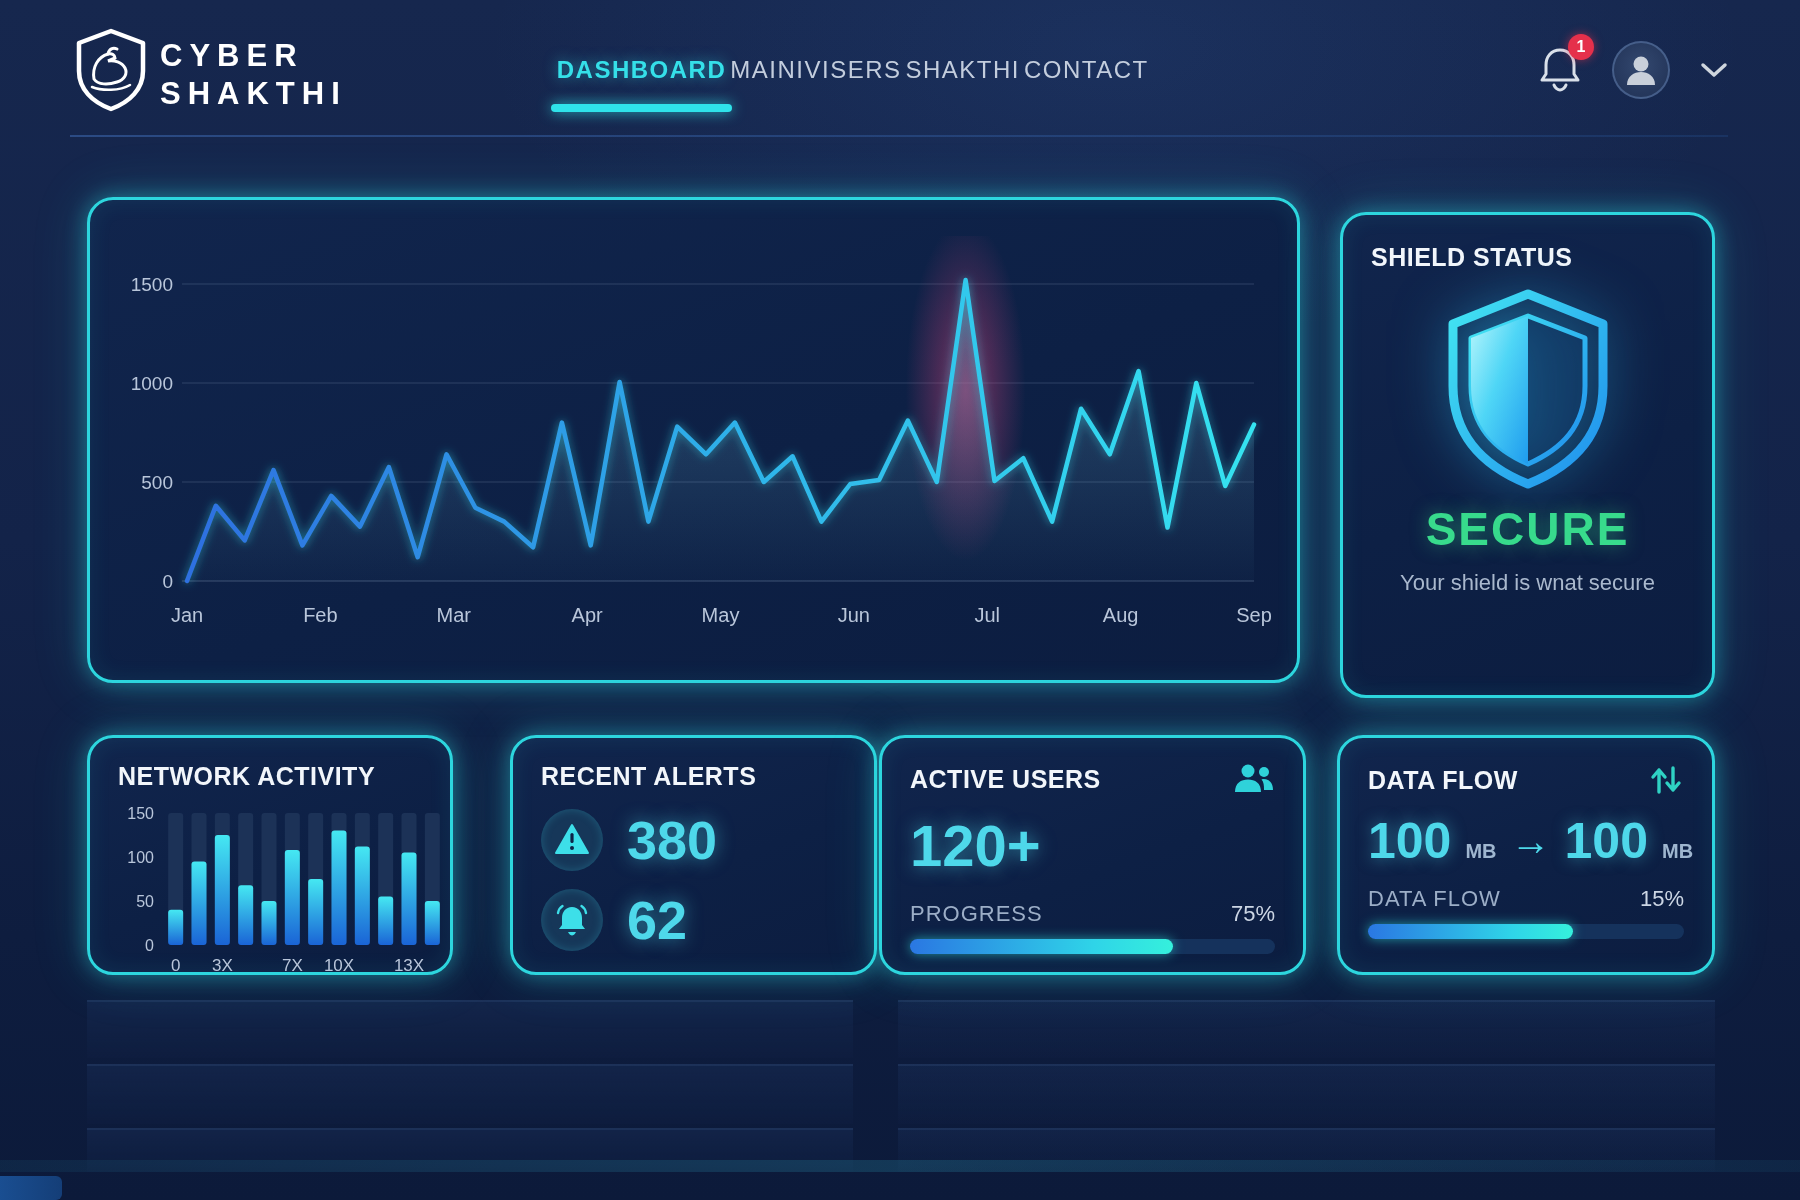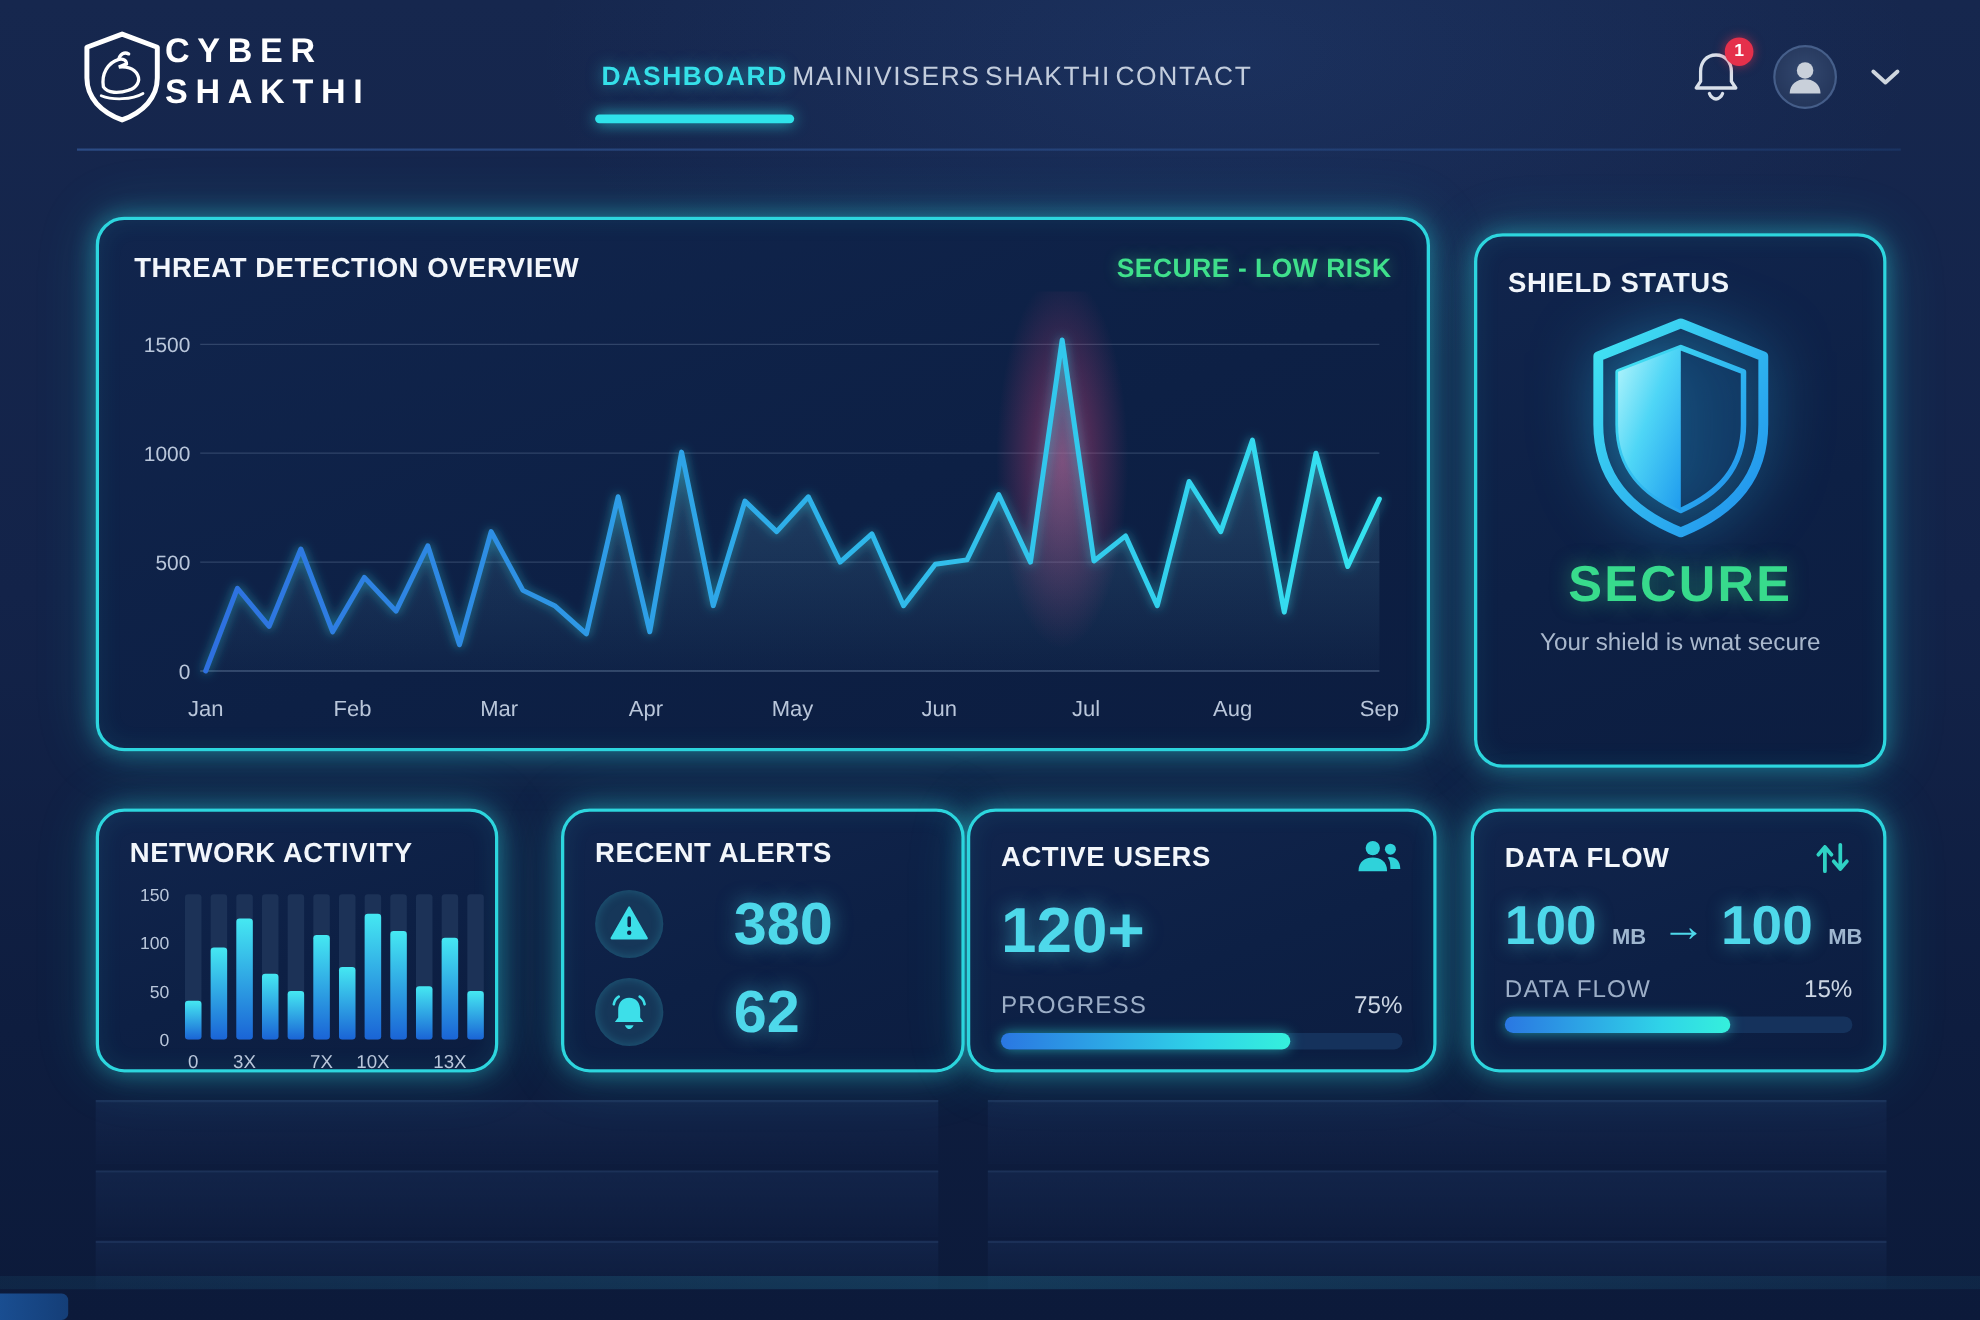--- a/index.html
+++ b/index.html
@@ -11,21 +11,21 @@
   }
   body::before{ content:""; position:absolute; inset:0;
     background:radial-gradient(900px 420px at 62% 4%, rgba(60,110,190,.14), transparent 70%);
     pointer-events:none; }
 
   
   .header { position:absolute; left:0; top:0; width:1800px; height:140px;
     display:flex; align-items:center; padding:0 72px; }
   .header-divider { position:absolute; left:70px; right:72px; top:135px; height:2px;
     background:linear-gradient(90deg, rgba(70,120,200,.45), rgba(40,90,160,.25)); }
-  .brand { display:flex; align-items:flex-start; cursor:pointer; }
+  .brand { display:flex; align-items:flex-end; gap:10px; cursor:pointer; }
   .brand-mark { width:78px; height:86px; }
   .brand-text { font-weight:800; font-size:31px; letter-spacing:7px; line-height:1.22; color:#ffffff; }
   .nav { display:flex; align-items:center; margin-left:208px; }
   .nav-item { position:relative; font-size:24px; letter-spacing:1.5px; color:#c3cddd;
     cursor:pointer; padding:10px 2px; font-weight:500; }
   .nav-item.active { color:#35e0e9; text-shadow:0 0 14px rgba(53,224,233,.55); font-weight:700; }
   .nav-item.active .nav-underline { position:absolute; left:-4px; right:-4px; top:58px; height:8px;
     border-radius:5px; background:#2fe3ea; box-shadow:0 0 14px rgba(47,227,234,.8); }
   .header-right { margin-left:auto; display:flex; align-items:center; gap:30px; }
   .bell-wrap { position:relative; cursor:pointer; }
@@ -65,21 +65,21 @@
   .card.alerts  { left:510px; width:367px; }
   .card.users   { left:879px; width:427px; }
   .card.dataflow{ left:1337px; width:378px; }
   .card-head { display:flex; justify-content:space-between; align-items:center; }
 
   .alert-row { display:flex; align-items:center; gap:24px; margin-top:18px; }
   .icon-circle { width:62px; height:62px; border-radius:50%; background:#163759;
     display:flex; align-items:center; justify-content:center;
     box-shadow:inset 0 0 10px rgba(60,210,230,.25); }
   .big-num { font-size:54px; font-weight:700; color:#4ed8ea;
-    text-shadow:0 0 18px rgba(78,216,234,.55);margin-left:40px; }
+    text-shadow:0 0 18px rgba(78,216,234,.55); }
 
   .users-num { margin-top:16px; font-size:58px; font-weight:700; color:#4ed8ea;
     text-shadow:0 0 18px rgba(78,216,234,.55); }
   .progress-row { display:flex; justify-content:space-between; align-items:baseline; margin-top:22px; }
   .progress-label { font-size:22px; letter-spacing:1px; color:#9caec7; }
   .progress-value { font-size:22px; color:#ccd6e4; }
   .progress-track { margin-top:12px; width:100%; height:15px; border-radius:8px; background:#15325c; }
   .progress-fill { height:100%; border-radius:8px;
     background:linear-gradient(90deg,#2a77e2 0%,#2fd4e8 70%,#35f0dc 100%);
     box-shadow:0 0 12px rgba(47,226,222,.6); }
@@ -151,24 +151,20 @@
     <div class="chevron">
       <svg width="28" height="18" viewBox="0 0 28 18">
         <polyline points="3,4 14,14 25,4" fill="none" stroke="#cfd6de" stroke-width="3.5" stroke-linecap="round" stroke-linejoin="round"></polyline>
       </svg>
     </div>
   </div>
 </div>
 <div class="header-divider"></div>
 
 <div class="panel threat-panel">
-  <div class="threat-head">
-    <div class="panel-title">THREAT DETECTION OVERVIEW</div>
-    <div class="threat-status">SECURE - LOW RISK</div>
-  </div>
   <svg id="threat-chart" width="1150" height="400" viewBox="0 0 1150 400" style="margin-top:6px;">
       <defs>
         <linearGradient id="lineGrad" x1="0" y1="0" x2="1" y2="0">
           <stop offset="0" stop-color="#2e6fe0"></stop>
           <stop offset=".55" stop-color="#2fb6ea"></stop>
           <stop offset="1" stop-color="#35e3f0"></stop>
         </linearGradient>
         <linearGradient id="areaGrad" x1="0" y1="0" x2="0" y2="1">
           <stop offset="0" stop-color="rgba(120,200,230,0.30)"></stop>
           <stop offset="1" stop-color="rgba(120,200,230,0.02)"></stop>

